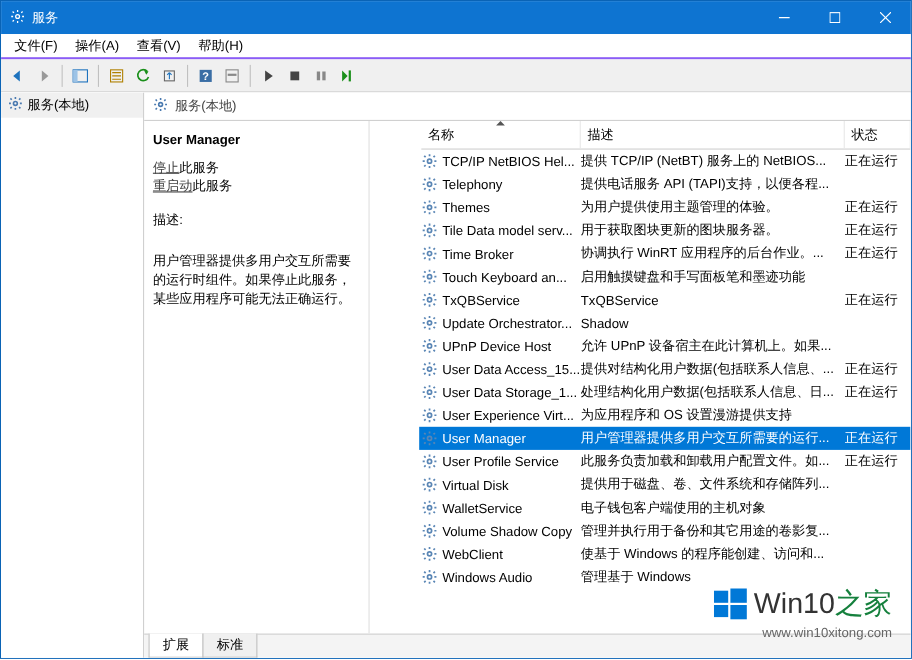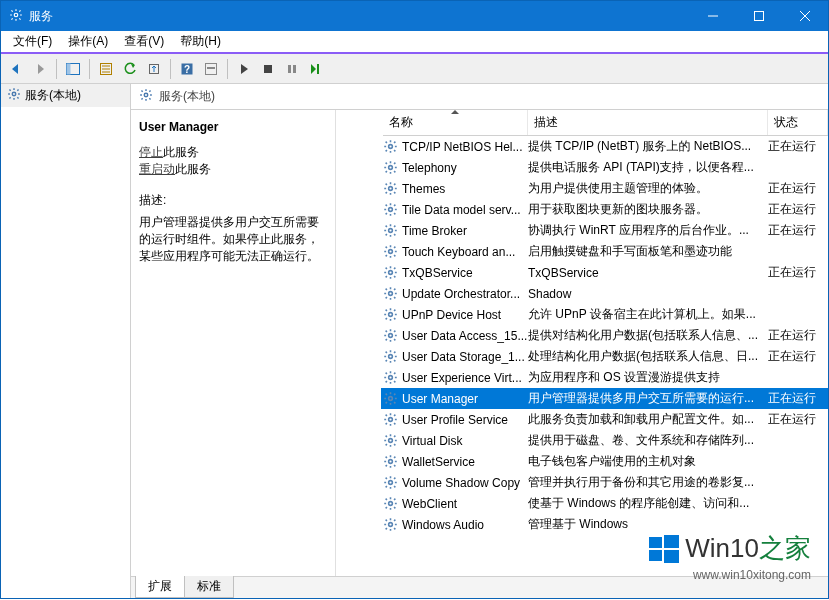--- a/index.html
+++ b/index.html
@@ -19,21 +19,21 @@
 .body { flex: 1; display: flex; background: #fff; overflow: hidden; }
 .navpane { width: 130px; border-right: 1px solid #d0d0d0; background: #fff; }
 .navitem { padding: 3px 6px; background: #f0f0f0; display: flex; align-items: center; gap: 4px; }
 .mainpane { flex: 1; display: flex; flex-direction: column; overflow: hidden; }
 .mainhead { padding: 4px 8px; border-bottom: 1px solid #d0d0d0; display: flex; align-items: center; gap: 6px; color: #444; }
 .maincontent { flex: 1; display: flex; overflow: hidden; gap: 32px; }
 .detailpane { width: 205px; padding: 10px 8px; border-right: 1px solid #e0e0e0; }
 .detailpane h3 { font-size: 12px; font-weight: bold; margin-bottom: 10px; }
 .detailpane .links { margin-bottom: 14px; line-height: 17px; }
 .detailpane .links a { color: #404040; text-decoration: underline; cursor: pointer; }
-.detailpane .desc-label { margin-bottom: 5px; }
+.detailpane .desc-label { margin-bottom: 20px; }
 .detailpane .desc-text { line-height: 17px; }
 .listpane { flex: 1; overflow: hidden; display: flex; flex-direction: column; align-items: flex-end; }
 .listheader { display: flex; border-bottom: 1px solid #d0d0d0; background: #fff; }
 .lh-col { padding: 4px 6px; border-right: 1px solid #e8e8e8; position: relative; }
 .lh-col.sorted::after { content: ''; position: absolute; top: 0px; left: 50%; transform: translateX(-50%); width: 0; height: 0; border-left: 4px solid transparent; border-right: 4px solid transparent; border-bottom: 4px solid #555; }
 .col-name { width: 145px; }
 .col-desc { width: 240px; }
 .col-status { width: 60px; }
 .listbody { flex: 1; overflow-y: auto; overflow-x: hidden; }
 .row { display: flex; align-items: center; height: 21px; padding-left: 2px; }

